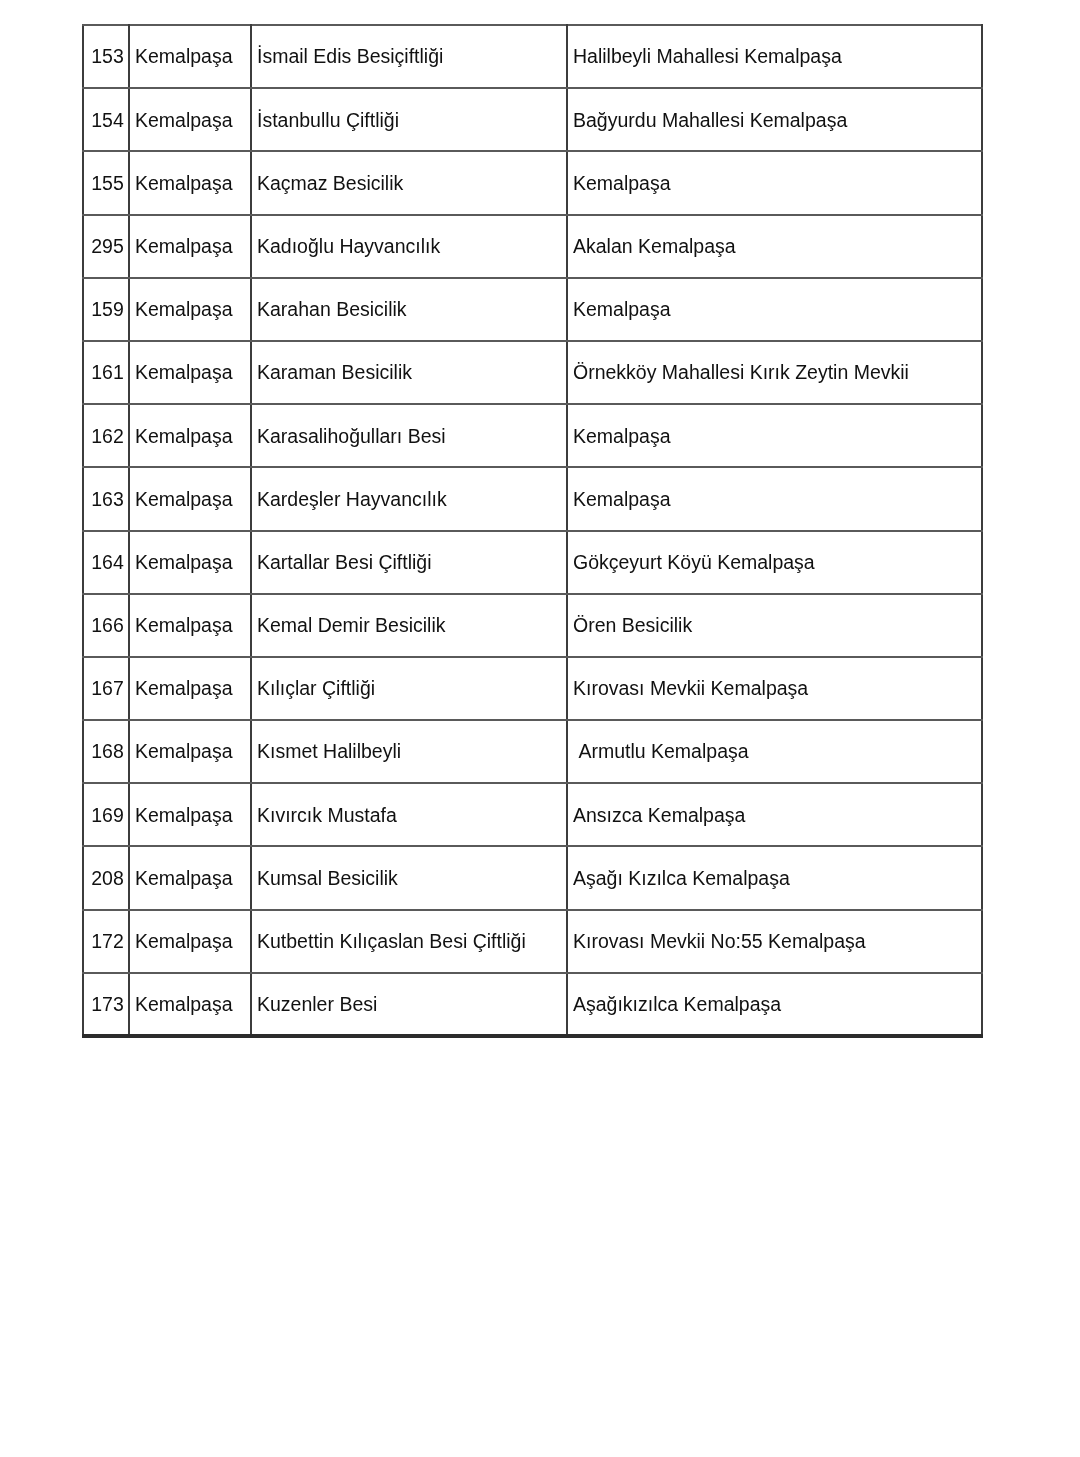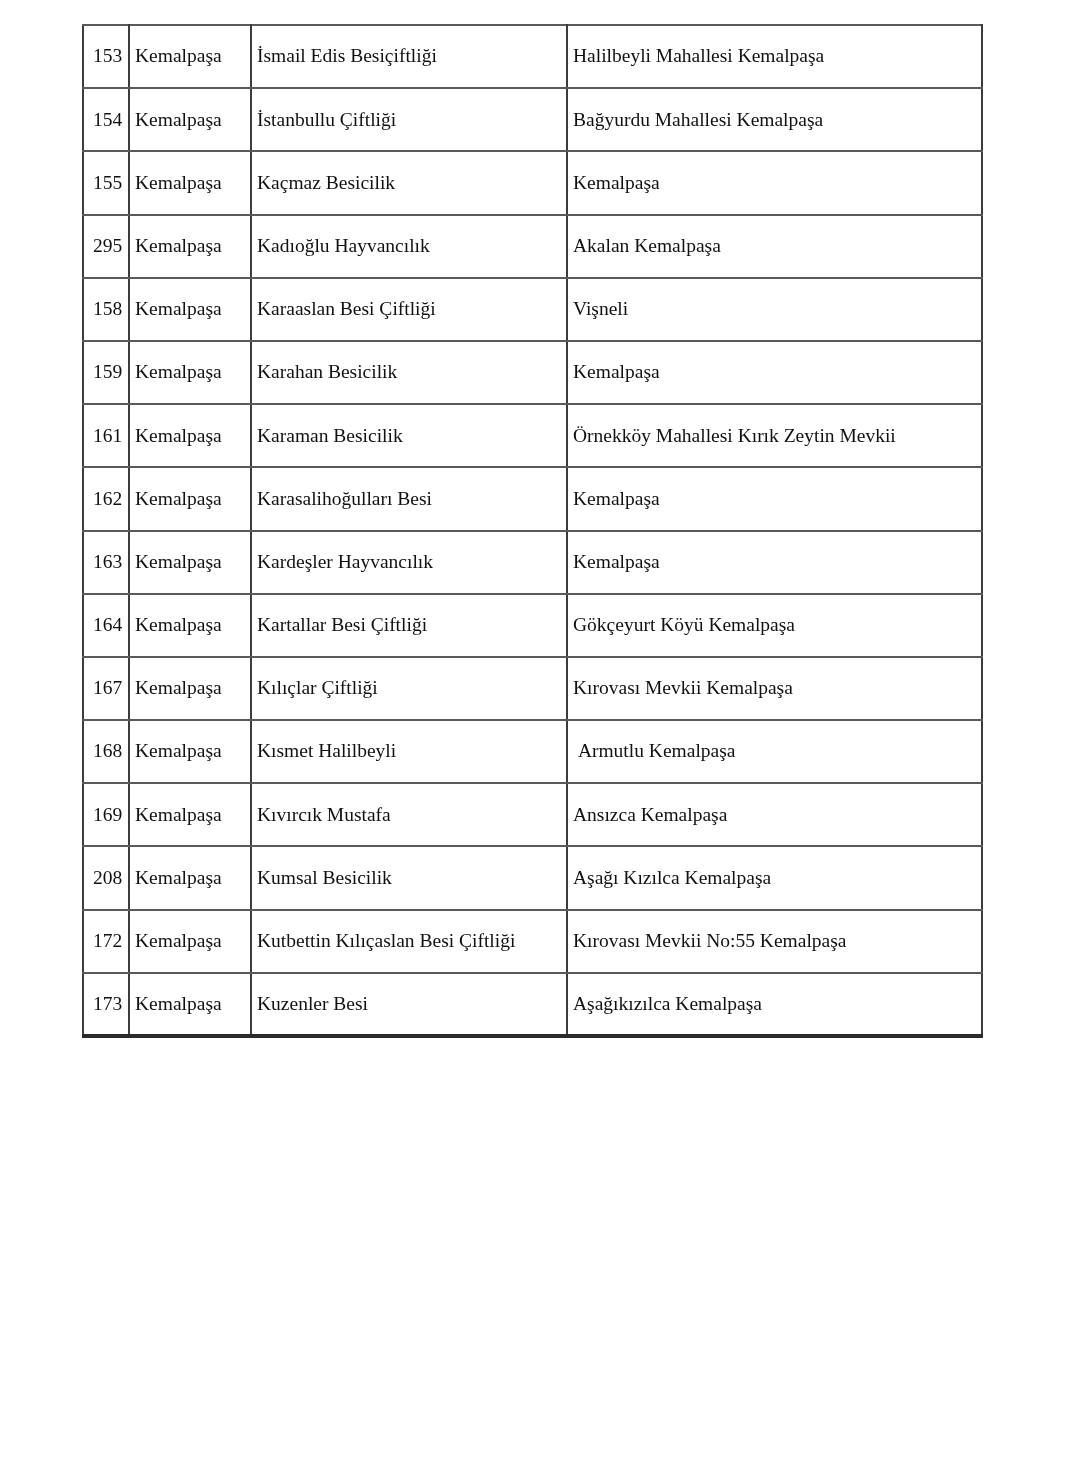--- a/index.html
+++ b/index.html
@@ -31,21 +31,20 @@
     vertical-align: middle;
     font-size: 19.5px;
     line-height: 1.15;
     color: #111111;
     white-space: pre-wrap;
     overflow: hidden;
     padding: 2px 2px 2px 5px;
   }
   table.registry tr {
     height: 63.2px;
-    font-family: Liberation Serif, serif;
   }
   table.registry {
     border: 2px solid #3c3c3c;
     border-bottom: 4px solid #2b2b2b;
   }
   td.col-no {
     text-align: center;
     padding-left: 2px;
   }
   col.c-no   { width: 46px; }
@@ -82,26 +81,20 @@
       <td>Kaçmaz Besicilik</td>
       <td>Kemalpaşa</td>
     </tr>
     <tr>
       <td class="col-no">295</td>
       <td>Kemalpaşa</td>
       <td>Kadıoğlu Hayvancılık</td>
       <td>Akalan Kemalpaşa</td>
     </tr>
     <tr>
-      <td class="col-no">158</td>
-      <td>Kemalpaşa</td>
-      <td>Karaaslan Besi Çiftliği</td>
-      <td>Vişneli</td>
-    </tr>
-    <tr>
       <td class="col-no">159</td>
       <td>Kemalpaşa</td>
       <td>Karahan Besicilik</td>
       <td>Kemalpaşa</td>
     </tr>
     <tr>
       <td class="col-no">161</td>
       <td>Kemalpaşa</td>
       <td>Karaman Besicilik</td>
       <td>Örnekköy Mahallesi Kırık Zeytin Mevkii</td>
@@ -116,20 +109,26 @@
       <td class="col-no">163</td>
       <td>Kemalpaşa</td>
       <td>Kardeşler Hayvancılık</td>
       <td>Kemalpaşa</td>
     </tr>
     <tr>
       <td class="col-no">164</td>
       <td>Kemalpaşa</td>
       <td>Kartallar Besi Çiftliği</td>
       <td>Gökçeyurt Köyü Kemalpaşa</td>
+    </tr>
+    <tr>
+      <td class="col-no">166</td>
+      <td>Kemalpaşa</td>
+      <td>Kemal Demir Besicilik</td>
+      <td>Ören Besicilik</td>
     </tr>
     <tr>
       <td class="col-no">167</td>
       <td>Kemalpaşa</td>
       <td>Kılıçlar Çiftliği</td>
       <td>Kırovası Mevkii Kemalpaşa</td>
     </tr>
     <tr>
       <td class="col-no">168</td>
       <td>Kemalpaşa</td>

